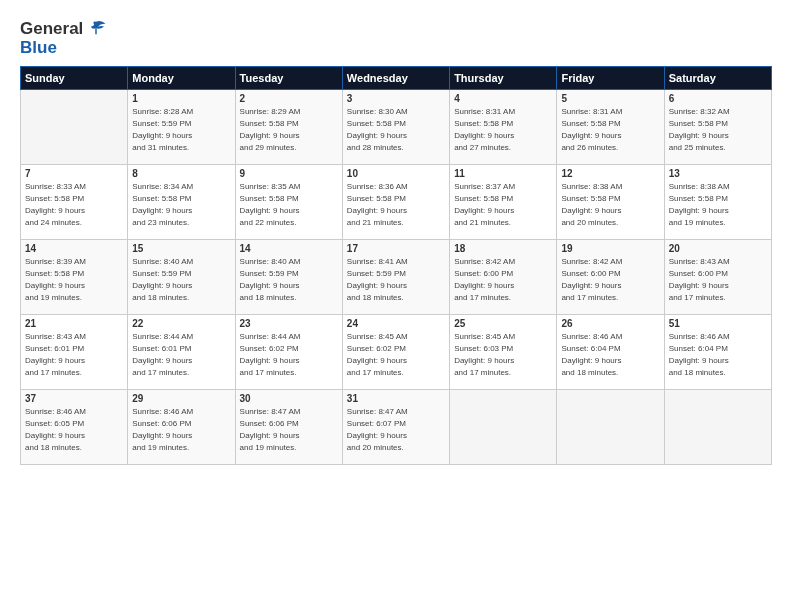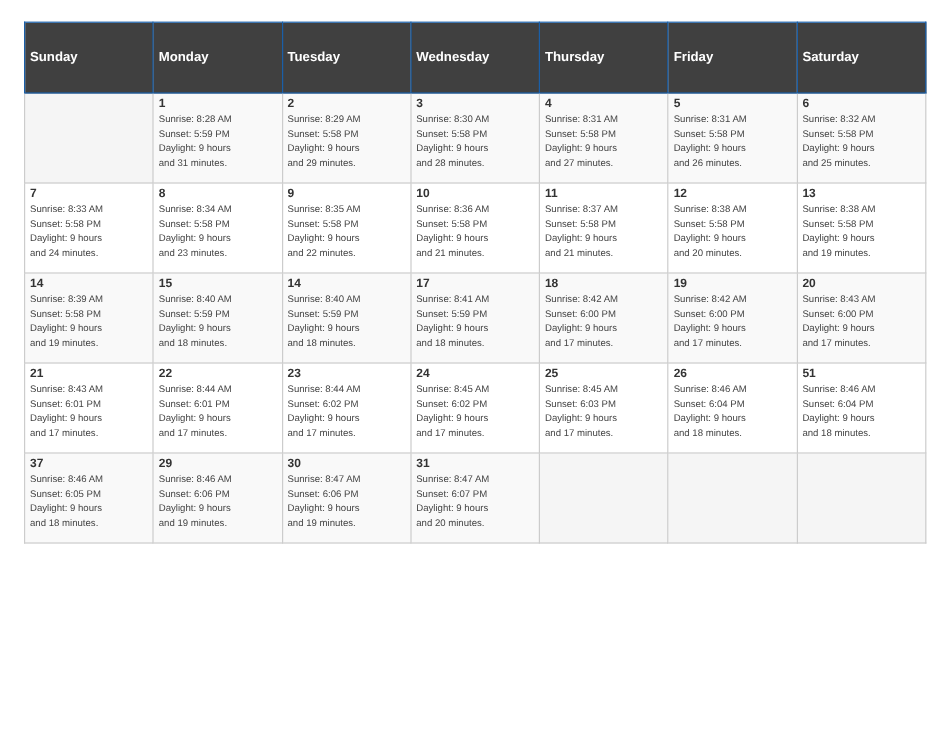--- a/index.html
+++ b/index.html
@@ -37,25 +37,25 @@
     .calendar-subtitle {
       font-size: 14px;
       color: #555;
     }
     table {
       width: 100%;
       border-collapse: collapse;
       table-layout: fixed;
     }
     thead tr th {
-      background-color: #404040;
+      background-color: #0f172a;
       color: white;
       font-size: 11px;
       font-weight: bold;
-      padding: 23px 4px;
+      padding: 5px 4px;
       text-align: left;
       border: 1px solid #1a5fa8;
     }
     tbody tr td {
       border: 1px solid #ccc;
       vertical-align: top;
       padding: 3px 4px;
       font-size: 8.5px;
       color: #333;
       height: 75px;
@@ -80,20 +80,36 @@
       line-height: 1.5;
     }
     .empty-cell {
       background: #f5f5f5 !important;
     }
   </style>
 </head>
 <body>
 
 <div class="page">
+  <div class="header-area">
+    <div class="logo">
+  <div style="display:flex;align-items:center;">
+    <span style="font-size:17px;font-weight:bold;color:#333;">General</span>
+    <svg width="22" height="22" viewBox="0 0 30 30" style="margin-left:2px;">
+      <path d="M15 5 Q22 2 28 8 Q20 8 18 12 Q22 10 26 12 Q20 16 15 14 Q10 16 8 12 Q14 10 12 8 Q10 4 15 5Z" fill="#1a5fa8"></path>
+      <path d="M15 14 L15 22" stroke="#1a5fa8" stroke-width="2"></path>
+    </svg>
+  </div>
+  <div style="font-size:17px;font-weight:bold;color:#1a5fa8;margin-top:-2px;">Blue</div>
+</div>
+    <div class="title-area">
+      <div class="calendar-title"></div>
+      <div class="calendar-subtitle"></div>
+    </div>
+  </div>
 
   <table>
     <thead>
       <tr>
       <th>Sunday</th>
           <th>Monday</th>
           <th>Tuesday</th>
           <th>Wednesday</th>
           <th>Thursday</th>
           <th>Friday</th>

